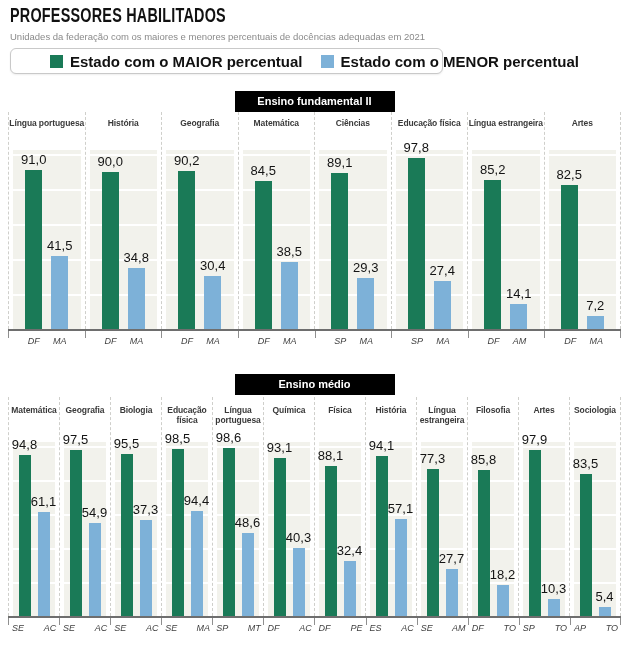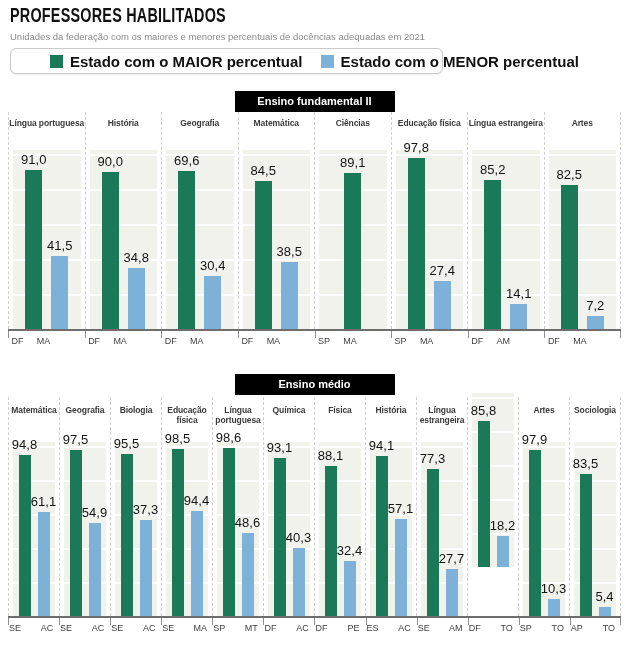--- a/index.html
+++ b/index.html
@@ -69,21 +69,21 @@
     position: absolute; left: 50%; transform: translateX(-50%);
     font-size: 13px; font-weight: normal; color: #141414; white-space: nowrap;
   }
   .foot { display: flex; position: relative; height: 22px; }
   .foot::after {
     content: ''; position: absolute; right: 0; top: 0;
     width: 1px; height: 7px; background: #8f8f8f;
   }
   .fpanel { flex: 1 1 0; position: relative; border-left: 1px solid transparent; padding-top: 5px; min-width: 0; }
   .tick { position: absolute; left: -1px; top: 0; width: 1px; height: 7px; background: #8f8f8f; }
-  .states { display: flex; gap: 9px; }
+  .states { display: flex; justify-content: center; gap: 9px; font-style: italic; }
   .chart2 .states { gap: 20px; }
   .state {
     width: 17px; flex: 0 0 auto; display: flex; justify-content: center;
     font-size: 9px; color: #3f3f3f; white-space: nowrap;
   }
   .chart2 .state { width: 12px; }
 </style>
 </head>
 <body>
 
@@ -132,21 +132,21 @@
               </div>
             </div>
           </div>
         </div>
         <div class="panel">
           <div class="subject">Geografia</div>
           <div class="plot">
             <div class="plot-bg"></div>
             <div class="bars">
               <div class="slot">
-                <div class="bar-value" style="bottom: 160.85px;">69,6</div>
+                <div class="bar-value" style="bottom: 160.85px;">90,2</div>
                 <div class="bar bar-maior" style="height: 157.85px;"></div>
               </div>
               <div class="slot">
                 <div class="bar-value" style="bottom: 56.2px;">30,4</div>
                 <div class="bar bar-menor" style="height: 53.2px;"></div>
               </div>
             </div>
           </div>
         </div>
         <div class="panel">
@@ -166,20 +166,24 @@
           </div>
         </div>
         <div class="panel">
           <div class="subject">Ciências</div>
           <div class="plot">
             <div class="plot-bg"></div>
             <div class="bars">
               <div class="slot">
                 <div class="bar-value" style="bottom: 158.925px;">89,1</div>
                 <div class="bar bar-maior" style="height: 155.925px;"></div>
+              </div>
+              <div class="slot">
+                <div class="bar-value" style="bottom: 54.275px;">29,3</div>
+                <div class="bar bar-menor" style="height: 51.275px;"></div>
               </div>
             </div>
           </div>
         </div>
         <div class="panel">
           <div class="subject">Educação física</div>
           <div class="plot">
             <div class="plot-bg"></div>
             <div class="bars">
               <div class="slot">
@@ -427,20 +431,21 @@
                 <div class="bar bar-maior" style="height: 147.39px;"></div>
               </div>
               <div class="slot">
                 <div class="bar-value" style="bottom: 50.09px;">27,7</div>
                 <div class="bar bar-menor" style="height: 47.09px;"></div>
               </div>
             </div>
           </div>
         </div>
         <div class="panel">
+          <div class="subject">Filosofia</div>
           <div class="plot">
             <div class="plot-bg"></div>
             <div class="bars">
               <div class="slot">
                 <div class="bar-value" style="bottom: 148.86px;">85,8</div>
                 <div class="bar bar-maior" style="height: 145.86px;"></div>
               </div>
               <div class="slot">
                 <div class="bar-value" style="bottom: 33.94px;">18,2</div>
                 <div class="bar bar-menor" style="height: 30.94px;"></div>

